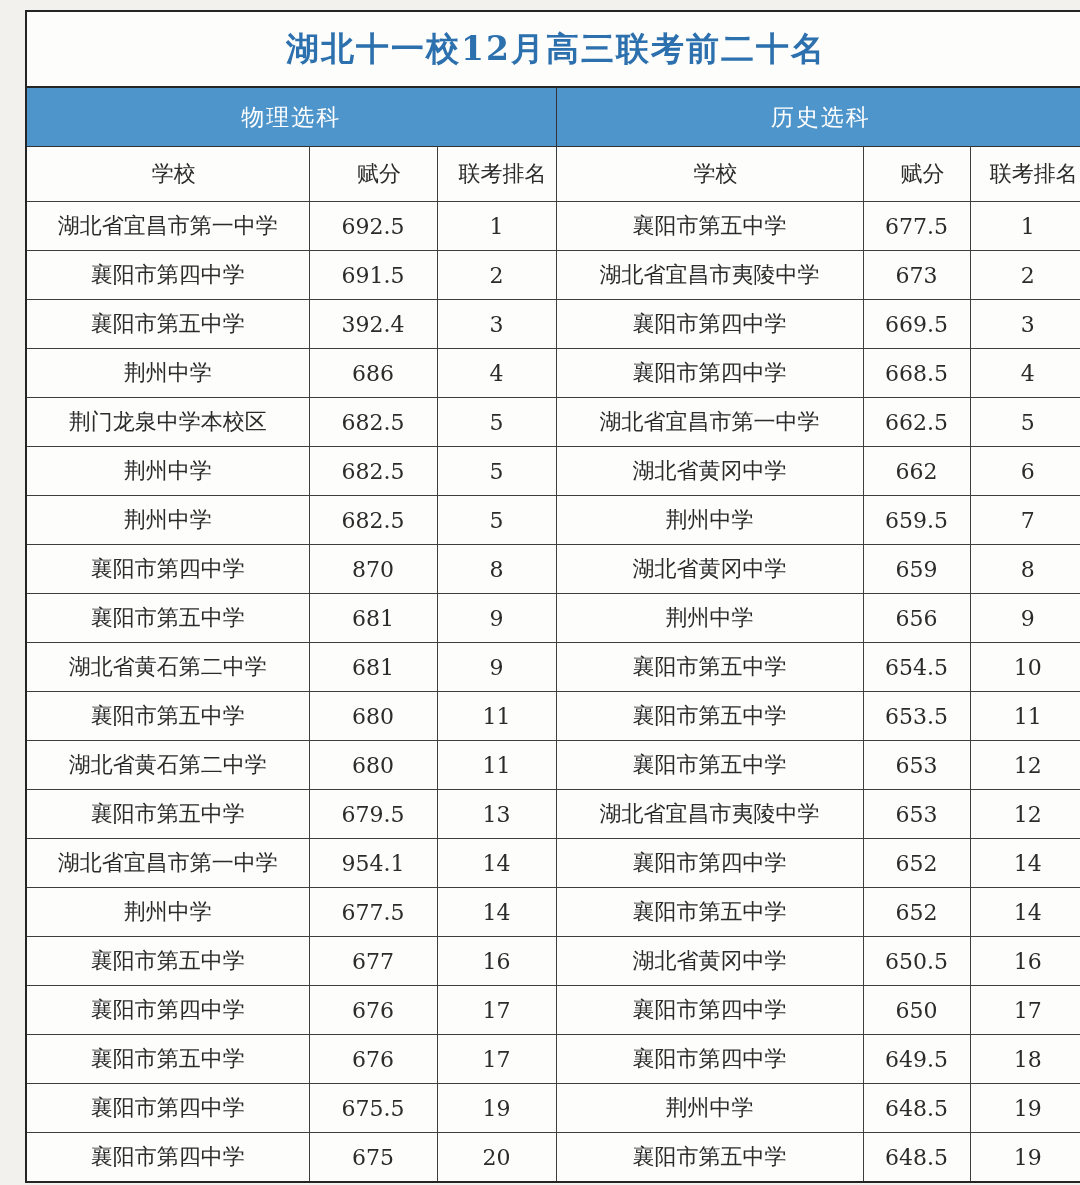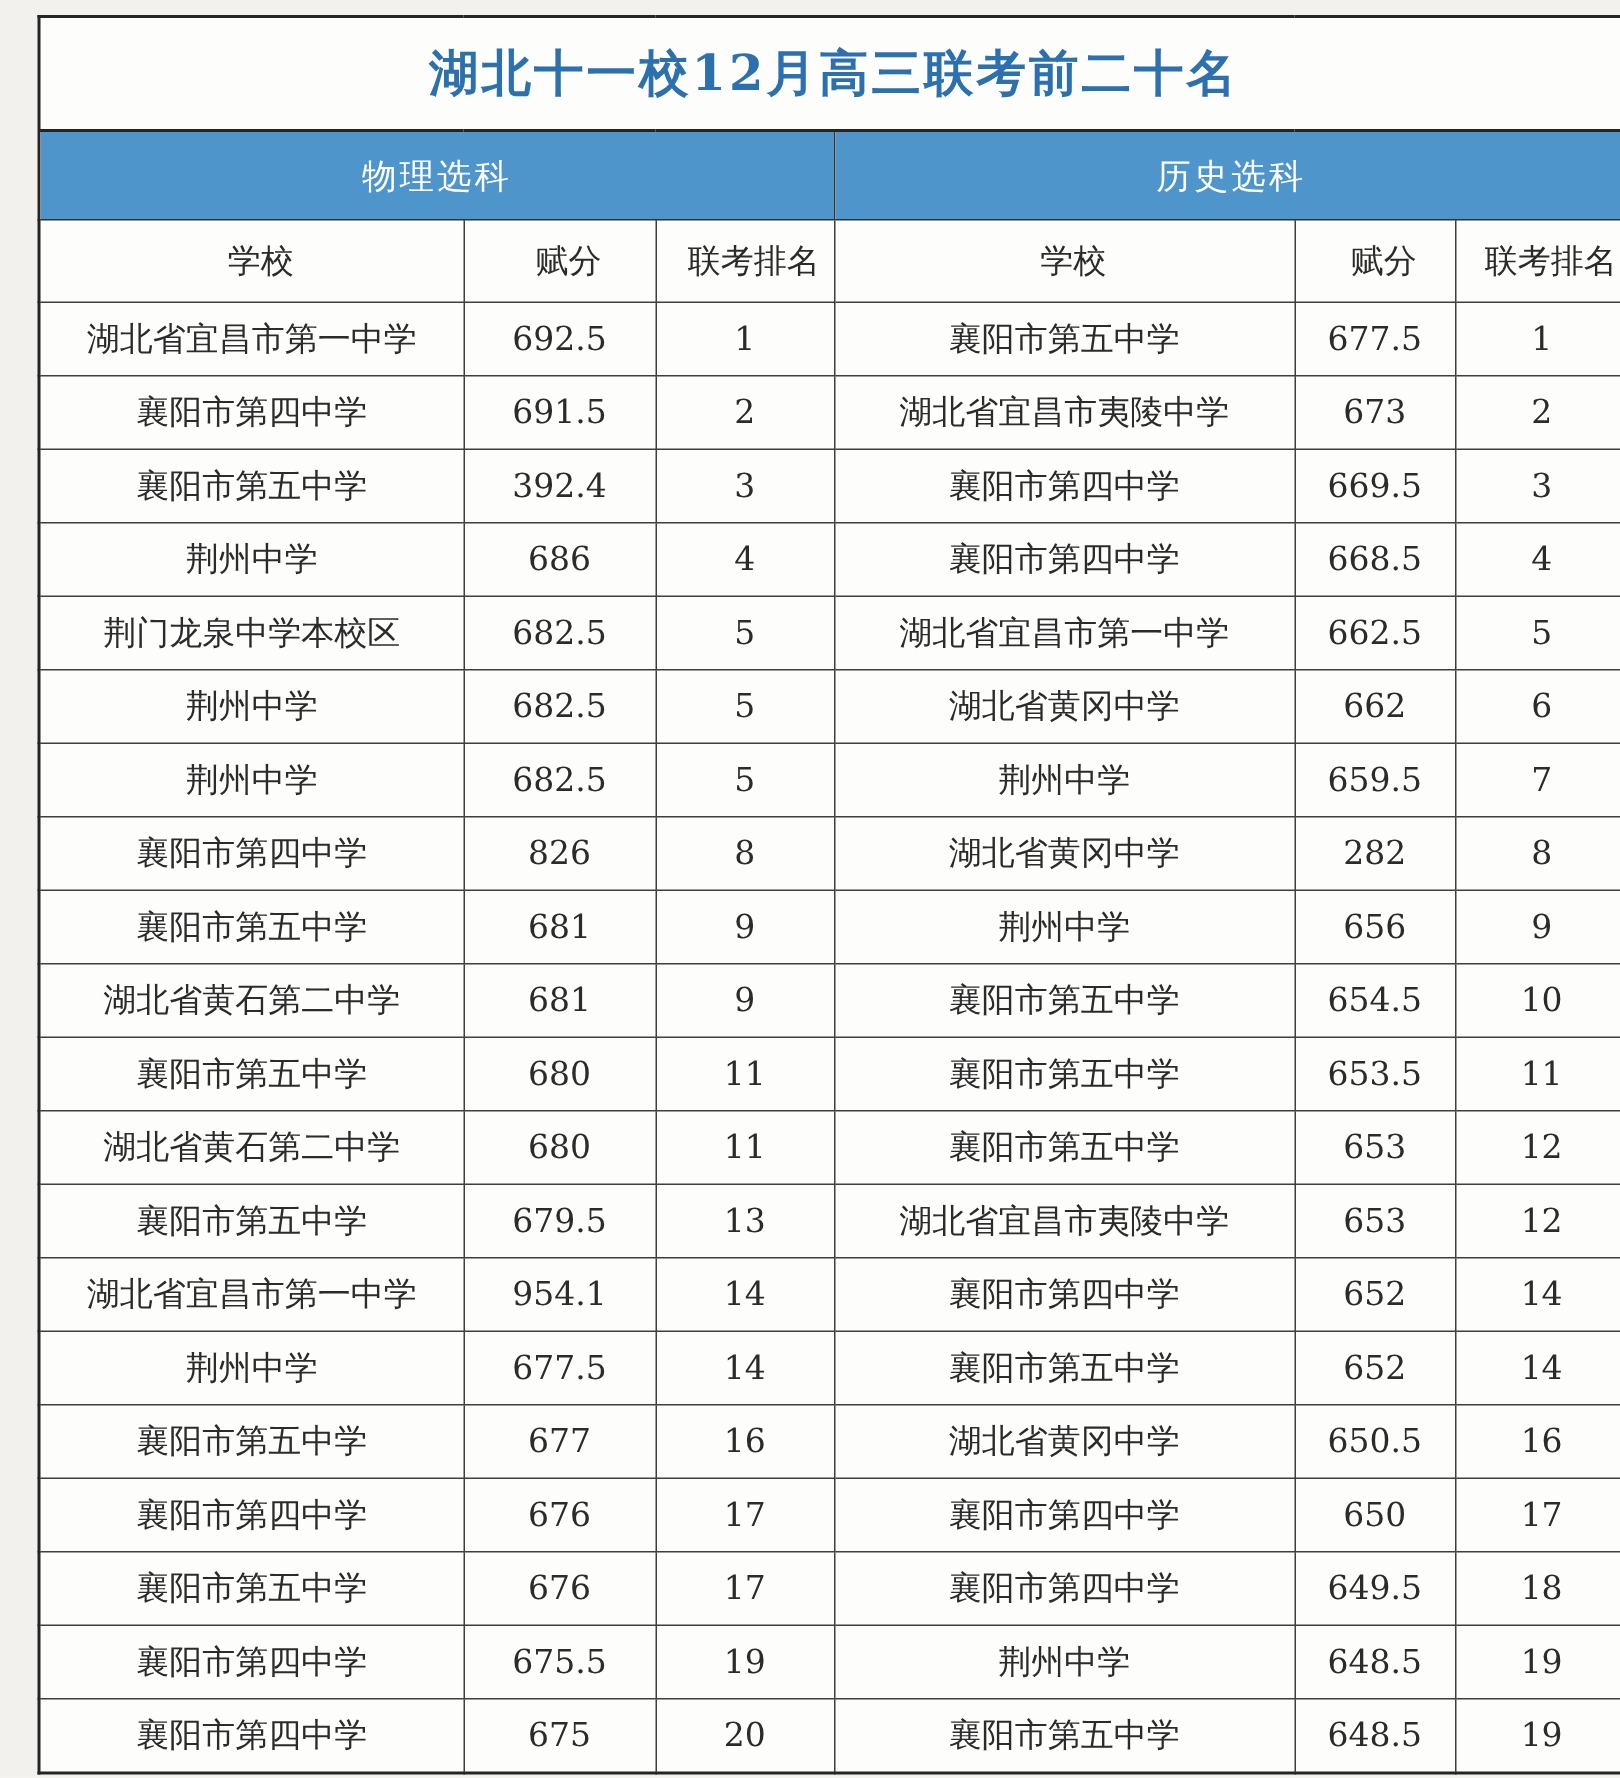--- a/index.html
+++ b/index.html
@@ -146,24 +146,24 @@
         <tr class="data-row">
           <td>荆州中学</td>
           <td>682.5</td>
           <td>5</td>
           <td>荆州中学</td>
           <td>659.5</td>
           <td>7</td>
         </tr>
         <tr class="data-row">
           <td>襄阳市第四中学</td>
-          <td>826</td>
+          <td>870</td>
           <td>8</td>
           <td>湖北省黄冈中学</td>
-          <td>282</td>
+          <td>659</td>
           <td>8</td>
         </tr>
         <tr class="data-row">
           <td>襄阳市第五中学</td>
           <td>681</td>
           <td>9</td>
           <td>荆州中学</td>
           <td>656</td>
           <td>9</td>
         </tr>

